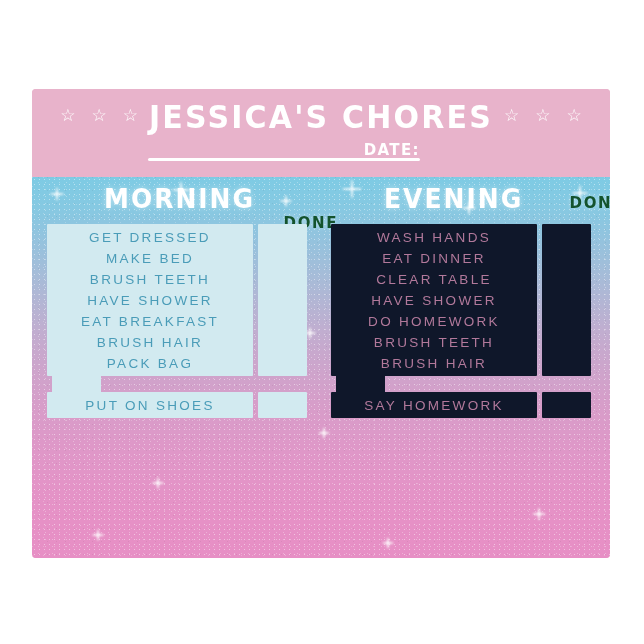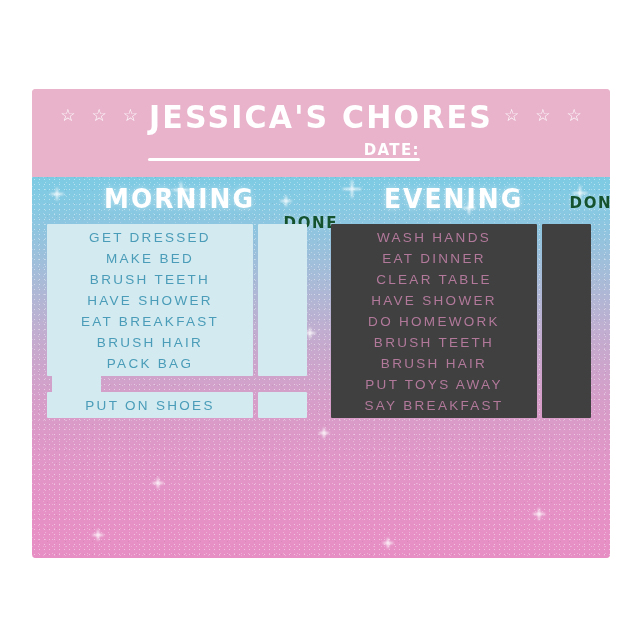--- a/index.html
+++ b/index.html
@@ -220,21 +220,21 @@
     white-space: nowrap;
   }
 
   
   #column-morning .task-box,
   #column-morning .done-box { background: #d2eaf0; }
   #column-morning .task-label { color: #4a9cb8; }
 
   
   #column-evening .task-box,
-  #column-evening .done-box { background: #404040; }
+  #column-evening .done-box { background: #0f172a; }
   #column-evening .task-label { color: #b2799b; }
 </style>
 </head>
 <body>
 
 <div id="canvas">
 
   <div id="card">
 
     <div id="glitter-body">
@@ -374,27 +374,24 @@
           </div>
         <div class="done-box"></div>
       </div>
       <div class="task-row">
         <div class="task-box">
             <span class="task-label">BRUSH HAIR</span>
           </div>
         <div class="done-box"></div>
       </div>
       <div class="task-row">
-        <div class="task-box">
-            <span class="task-label">PUT TOYS AWAY</span>
-          </div>
-        <div class="done-box"></div>
-      </div>
-      <div class="task-row">
-        <div class="task-box">
-            <span class="task-label">SAY BREAKFAST</span>
+        <div class="done-box"></div>
+      </div>
+      <div class="task-row">
+        <div class="task-box">
+            <span class="task-label">SAY HOMEWORK</span>
           </div>
         <div class="done-box"></div>
       </div>
     </div>
 
   </div>
 </div>
 
 </body></html>

